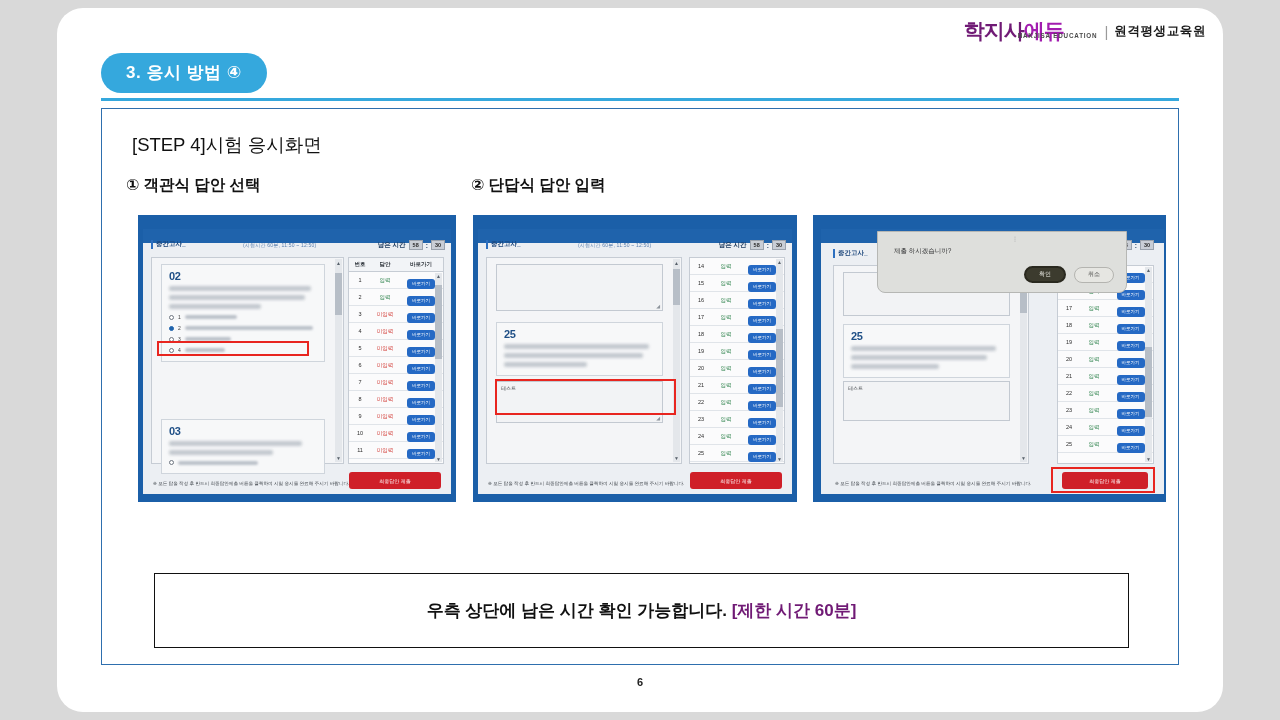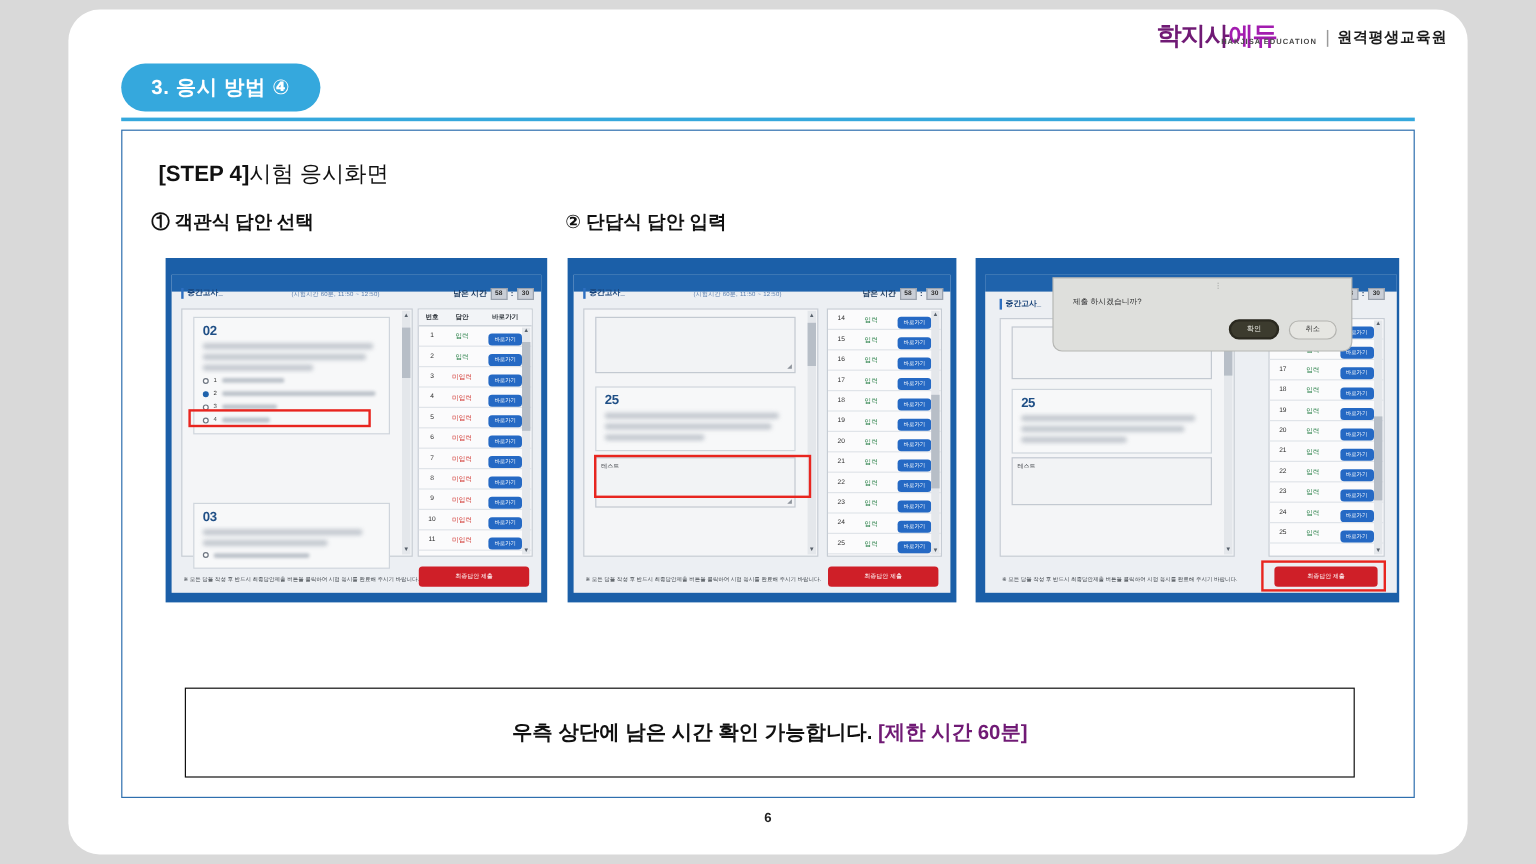--- a/index.html
+++ b/index.html
@@ -50,25 +50,25 @@
   .panel {
     position: absolute; left: 44px; top: 100px;
     width: 1078px; height: 557px;
     border: 1px solid #2e6fae;
     background: #fff;
   }
   .step-head {
     position: absolute; left: 30px; top: 23px;
     font-size: 18.5px; color: #111;
   }
-  .step-head b { font-weight: bold; margin-top: 24px; }
+  .step-head b { font-weight: normal; margin-top: 24px; }
 
   .col-label { position: absolute; font-size: 15.5px; font-weight: bold; color: #111; white-space: nowrap; }
   .col-label .blue { color: #2d6fc0; }
-  .lbl1 { left: 24px; top: 66px; font-family: Liberation Serif, serif; }
+  .lbl1 { left: 24px; top: 66px; }
   .lbl2 { left: 369px; top: 66px; }
   .lbl3 { left: 710px; top: 64px; }
 
   
   .shot {
     position: absolute; top: 106px;
     background: #1b5fa8;
     overflow: hidden;
   }
   .shot1 { left: 36px;  width: 318px; height: 287px; }

